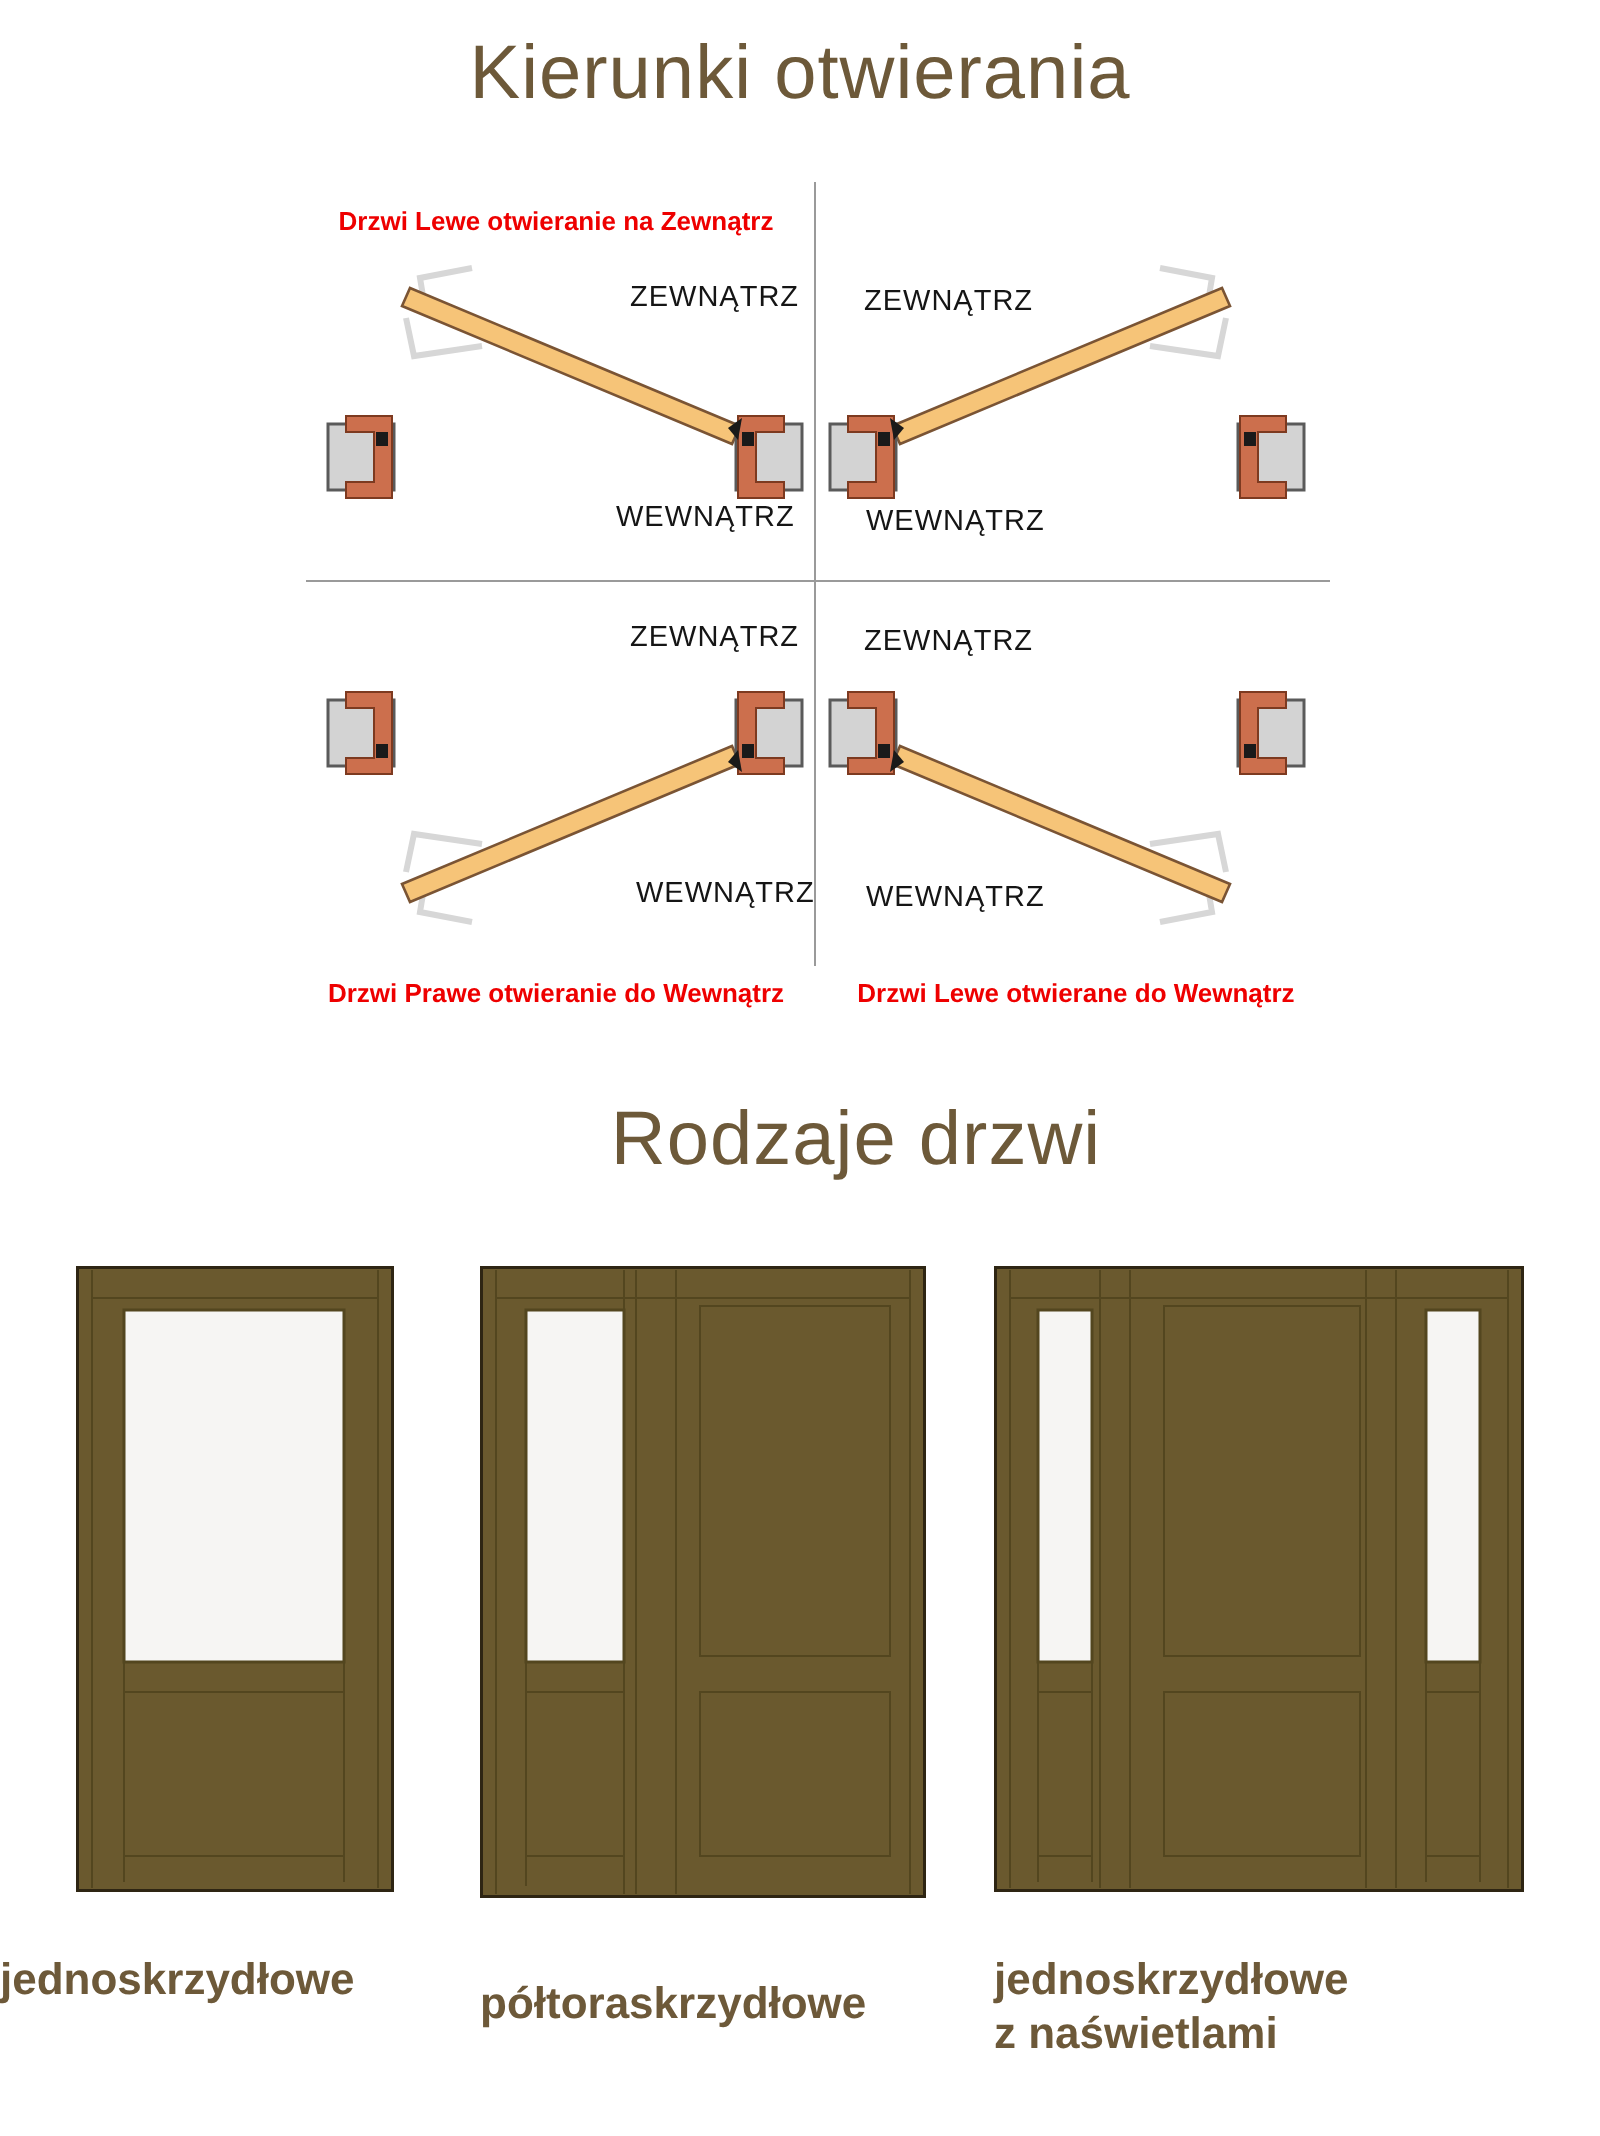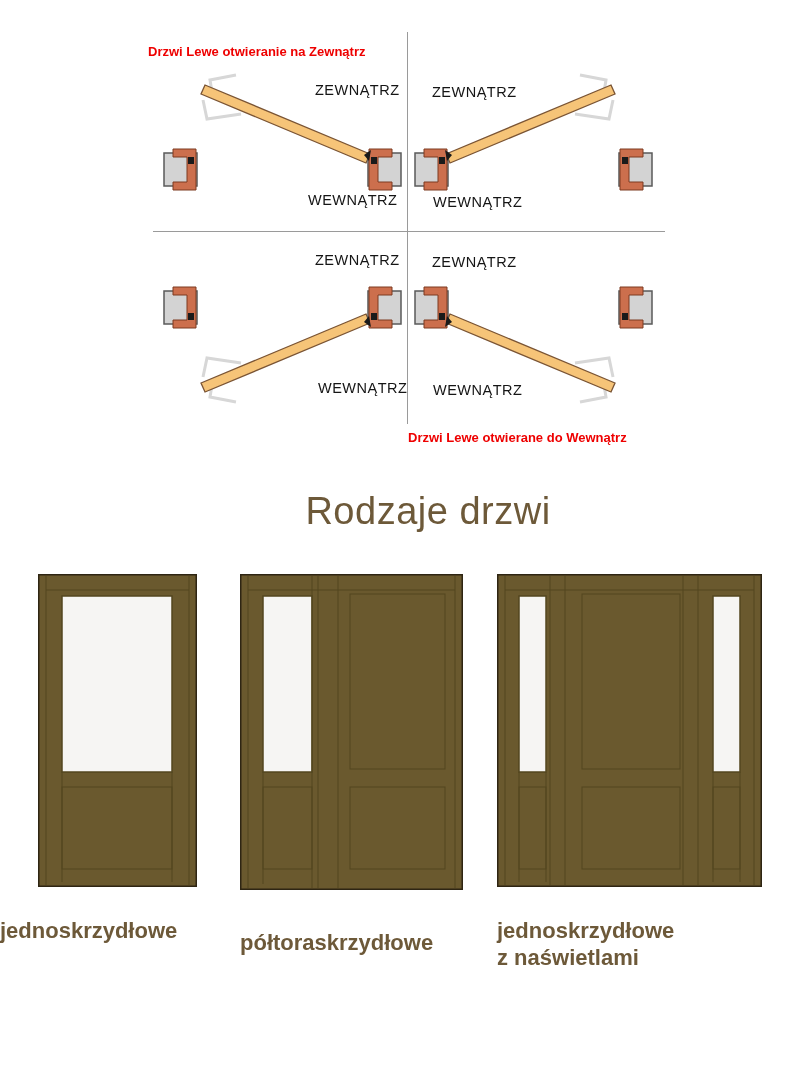--- a/index.html
+++ b/index.html
@@ -16,21 +16,21 @@
   .h-divider{position:absolute;left:153px;top:203px;width:512px;height:1px;background:var(--divider-gray);}
   .quad{position:absolute;width:260px;height:200px;}
   .q-tl,.q-bl{left:148px;}
   .q-tr,.q-br{left:408px;}
   .q-tl,.q-tr{top:2px;}
   .q-bl,.q-br{top:202px;height:226px;}
   .quad svg{position:absolute;left:0;top:0;display:block;}
   .q-tr svg{transform:scaleX(-1);}
   .q-bl svg{top:17px;transform:scaleY(-1);}
   .q-br svg{top:17px;transform:scale(-1,-1);}
-  .qcaption{position:absolute;left:0;width:100%;font-size:13px;font-weight:bold;
+  .qcaption{position:absolute;left:0;width:100%;text-align:center;font-size:13px;font-weight:bold;
         color:var(--caption-red);white-space:nowrap;}
   .q-tl .qcaption,.q-tr .qcaption{top:14px;}
   .q-bl .qcaption,.q-br .qcaption{top:200px;}
   .dirlabel{position:absolute;font-size:14.5px;font-weight:normal;color:var(--label-black);
         letter-spacing:0.5px;white-space:nowrap;}
   .q-tl .zew{left:167px;top:52px;}  .q-tl .wew{left:160px;top:162px;}
   .q-tr .zew{left:24px;top:54px;}   .q-tr .wew{left:25px;top:164px;}
   .q-bl .zew{left:167px;top:22px;}  .q-bl .wew{left:170px;top:150px;}
   .q-br .zew{left:24px;top:24px;}   .q-br .wew{left:25px;top:152px;}
 
@@ -51,20 +51,21 @@
   .panel{fill:none;stroke:var(--door-line);stroke-width:1;}
   .door-caption{position:absolute;top:384px;text-align:left;font-size:22px;
         color:var(--title-brown);line-height:27px;font-weight:bold;}
   .cap1{left:0;width:236px;} .cap2{left:240px;width:223px;margin-top:12px;} .cap3{left:497px;width:270px;}
 </style>
 </head>
 <body>
 
 <div class="page">
 
+  <h1 class="main-title">Kierunki otwierania</h1>
 
   <div class="kierunki">
     <div class="v-divider"></div>
     <div class="h-divider"></div>
 
     <div class="quad q-tl">
       <svg viewBox="0 0 260 200" width="260" height="200">
         <path class="ghost" d="M88,45 62,50 65,68"></path>
         <path class="ghost" d="M55,70 59,89 93,84"></path>
         <polygon class="leaf" points="57,55 222,124 218,133 53,64"></polygon>
@@ -104,20 +105,21 @@
         <path class="ghost" d="M55,70 59,89 93,84"></path>
         <polygon class="leaf" points="57,55 222,124 218,133 53,64"></polygon>
         <rect class="jamb" x="16" y="123" width="33" height="33"></rect>
         <path class="frame" d="M25 119 H48 V160 H25 V152 H39 V127 H25 Z"></path>
         <rect class="hmark" x="40" y="127" width="6" height="7"></rect>
         <rect class="jamb" x="220" y="123" width="33" height="33"></rect>
         <path class="frame" d="M244 119 H221 V160 H244 V152 H230 V127 H244 Z"></path>
         <rect class="hmark" x="223" y="127" width="6" height="7"></rect>
         <polygon class="hmark" points="216,125 223,120 221,131"></polygon>
       </svg>
+      <div class="qcaption">Drzwi Prawe otwieranie do Wewnątrz</div>
       <div class="dirlabel zew">ZEWNĄTRZ</div>
       <div class="dirlabel wew">WEWNĄTRZ</div>
     </div>
 
     <div class="quad q-br">
       <svg viewBox="0 0 260 200" width="260" height="200">
         <path class="ghost" d="M88,45 62,50 65,68"></path>
         <path class="ghost" d="M55,70 59,89 93,84"></path>
         <polygon class="leaf" points="57,55 222,124 218,133 53,64"></polygon>
         <rect class="jamb" x="16" y="123" width="33" height="33"></rect>

